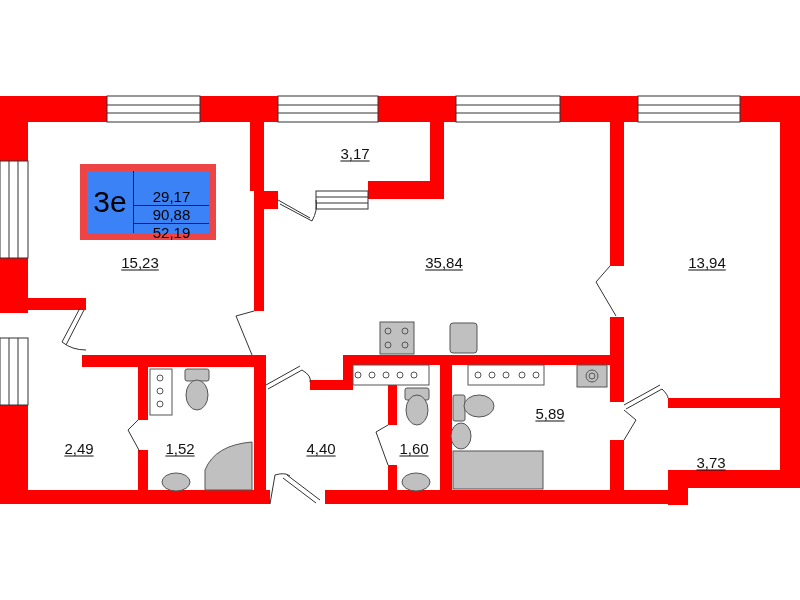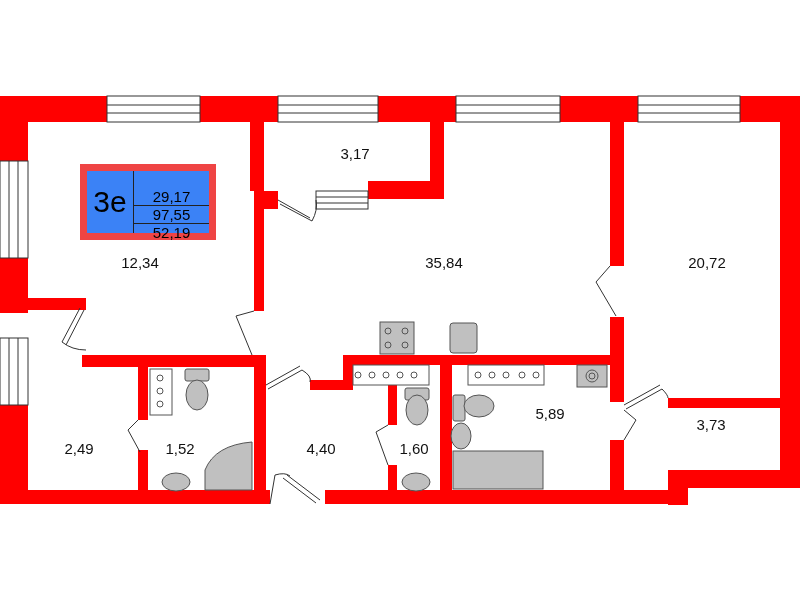--- a/index.html
+++ b/index.html
@@ -1,18 +1,18 @@
 <!DOCTYPE html>
 <html><head>
 <meta charset="utf-8">
 <style>
   html,body{margin:0;padding:0;background:#fff;}
   body{width:800px;height:600px;position:relative;overflow:hidden;font-family:"Liberation Sans",sans-serif;}
   svg{position:absolute;left:0;top:0;}
-  .lbl{position:absolute;font-size:15px;color:#111;text-decoration-thickness:1px;text-underline-offset:2px;transform:translate(-50%,-50%);white-space:nowrap;}
+  .lbl{position:absolute;font-size:15px;color:#111;text-decoration:underline;text-decoration-thickness:1px;text-underline-offset:2px;transform:translate(-50%,-50%);white-space:nowrap;}
   .summary{position:absolute;left:80px;top:164px;width:122px;height:62px;border:7px solid #ef4444;display:flex;background:#3b82f6;}
   .summary .type{width:46px;border-right:1px solid #222;font-size:30px;display:flex;align-items:center;justify-content:center;}
   .summary .vals{flex:1;display:flex;flex-direction:column;margin-top:17px;}
   .summary .vals div{flex:1;border-bottom:1px solid #222;font-size:15px;display:flex;align-items:center;justify-content:center;}
   .summary .vals div:last-child{border-bottom:none;}
 </style>
 </head>
 <body>
 
 <svg width="800" height="600" viewBox="0 0 800 600">
@@ -146,27 +146,27 @@
     <rect x="577" y="365" width="30" height="22"></rect>
     <circle cx="592" cy="376" r="6" fill="none"></circle>
       <circle cx="592" cy="376" r="3" fill="none"></circle>
   </g>
 </svg>
 
 <div class="summary">
   <div class="type">3е</div>
   <div class="vals">
     <div>29,17</div>
-    <div>97,55</div>
+    <div>90,88</div>
     <div>52,19</div>
   </div>
 </div>
 
-<div class="lbl" style="left:140px;top:262px">12,34</div>
+<div class="lbl" style="left:140px;top:262px">15,23</div>
 <div class="lbl" style="left:355px;top:153px">3,17</div>
 <div class="lbl" style="left:444px;top:262px">35,84</div>
-<div class="lbl" style="left:707px;top:262px">20,72</div>
+<div class="lbl" style="left:707px;top:262px">13,94</div>
 <div class="lbl" style="left:79px;top:448px">2,49</div>
 <div class="lbl" style="left:180px;top:448px">1,52</div>
 <div class="lbl" style="left:321px;top:448px">4,40</div>
 <div class="lbl" style="left:414px;top:448px">1,60</div>
 <div class="lbl" style="left:550px;top:413px">5,89</div>
-<div class="lbl" style="left:711px;top:424px">3,73</div>
+<div class="lbl" style="left:711px;top:462px">3,73</div>
 
 </body></html>

